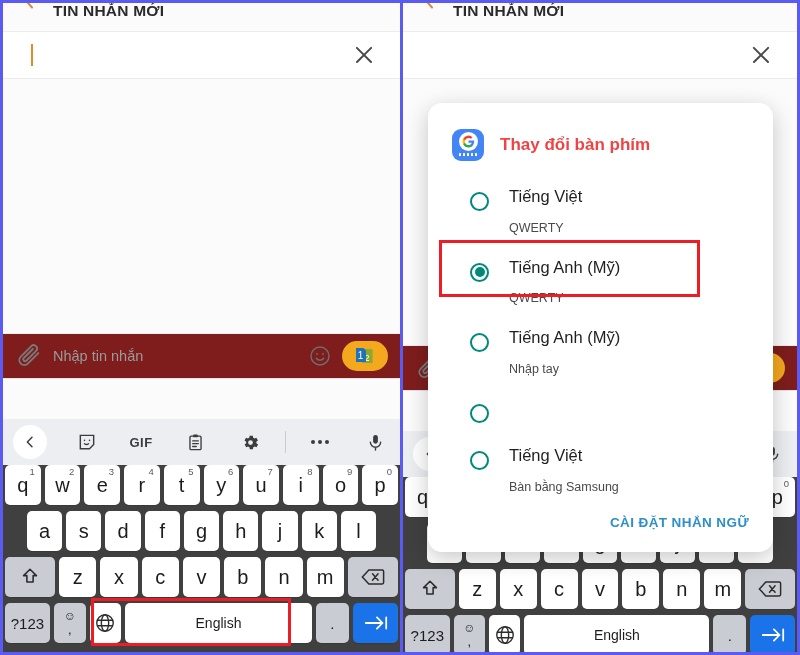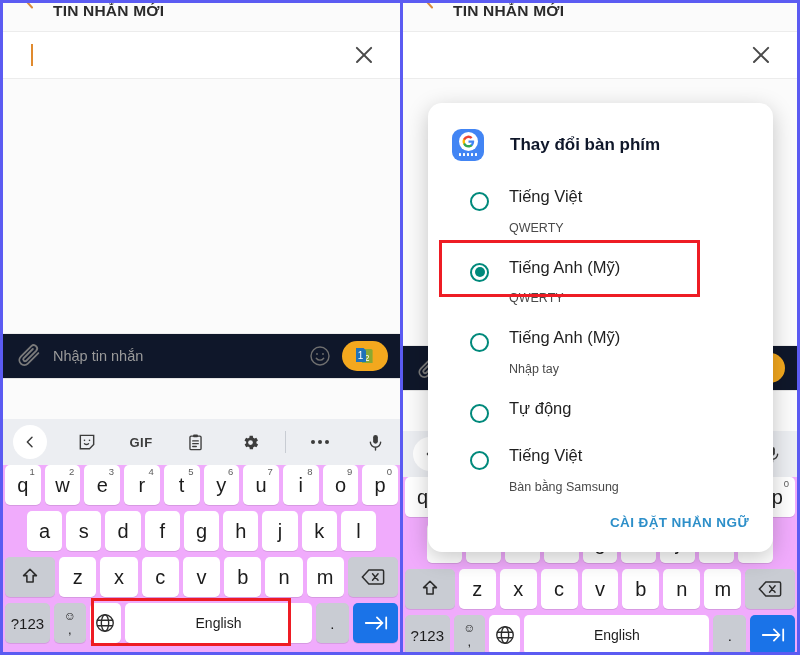--- a/index.html
+++ b/index.html
@@ -65,34 +65,34 @@
   .close-x::after  { transform: rotate(-45deg); }
 
   .thread-area {
     position: absolute; left: 0; right: 0; top: 77px; bottom: 0;
     background: #fbfbfb;
   }
 
   
   .compose-bar {
     position: absolute; left: 0; right: 0; height: 46px;
-    background: #0f172a; border-top: 1px solid #ededed; border-bottom: 1px solid #e4e4e4;
+    background: #7f1d1d; border-top: 1px solid #ededed; border-bottom: 1px solid #e4e4e4;
     display: flex; align-items: center;
   }
   .clip-icon { width: 28px; height: 28px; margin-left: 12px; position: relative; }
   .compose-placeholder { font-size: 14.5px; color: #9a9a9a; margin-left: 10px; }
   .emoji-btn { position: absolute; right: 68px; width: 24px; height: 24px; }
   .sim-btn {
     position: absolute; right: 12px; width: 46px; height: 30px;
     background: #f3a81e; border-radius: 15px;
     display: flex; align-items: center; justify-content: center;
   }
 
   
-  .keyboard { position: absolute; left: 0; right: 0; bottom: 0; background: #f0abfc; }
+  .keyboard { position: absolute; left: 0; right: 0; bottom: 0; background: #404040; }
   .kb-toolbar {
     height: 46px; display: flex; align-items: center; position: relative;
     background: #eceef2;
   }
   .kb-tool { width: 30px; height: 30px; display:flex; align-items:center; justify-content:center; }
   .kb-back-circle {
     width: 34px; height: 34px; border-radius: 50%; background: #ffffff;
     display: flex; align-items: center; justify-content: center;
     margin-left: 10px; flex: none;
   }
@@ -147,21 +147,21 @@
   }
   .gboard-icon .gwrap {
     width: 19px; height: 19px; background: #fff; border-radius: 50%;
     display:flex; align-items:center; justify-content:center; margin-top: -2px;
   }
   .gboard-icon .keys {
     display: flex; gap: 1.5px; margin-top: 2px;
   }
   .gboard-icon .keys i { width: 2.5px; height: 2.5px; background: #fff; border-radius: .5px; display:block; }
   .dialog-title {
-    font-size: 17px; font-weight: bold; color: #0f172a; margin-left: 26px;
+    font-size: 17px; font-weight: bold; color: #ef4444; margin-left: 16px;
   }
   .opt-list { padding: 6px 0 0 0; }
   .opt {
     display: flex; align-items: flex-start; padding: 11px 18px 11px 42px;
     position: relative;
   }
   .radio {
     width: 19px; height: 19px; border-radius: 50%;
     border: 2px solid #00897b; flex: none; margin-top: 6px;
     display: flex; align-items: center; justify-content: center;
@@ -553,21 +553,20 @@
             <div class="opt">
               <div class="radio"></div>
               <div class="opt-text">
                 <div class="opt-title">Tiếng Anh (Mỹ)</div>
                 <div class="opt-sub">Nhập tay</div>
               </div>
             </div>
             <div class="opt">
               <div class="radio"></div>
               <div class="opt-text">
-                <div class="opt-title">Tự động</div>
               </div>
             </div>
             <div class="opt">
               <div class="radio"></div>
               <div class="opt-text">
                 <div class="opt-title">Tiếng Việt</div>
                 <div class="opt-sub">Bàn bằng Samsung</div>
               </div>
             </div>
           </div>

